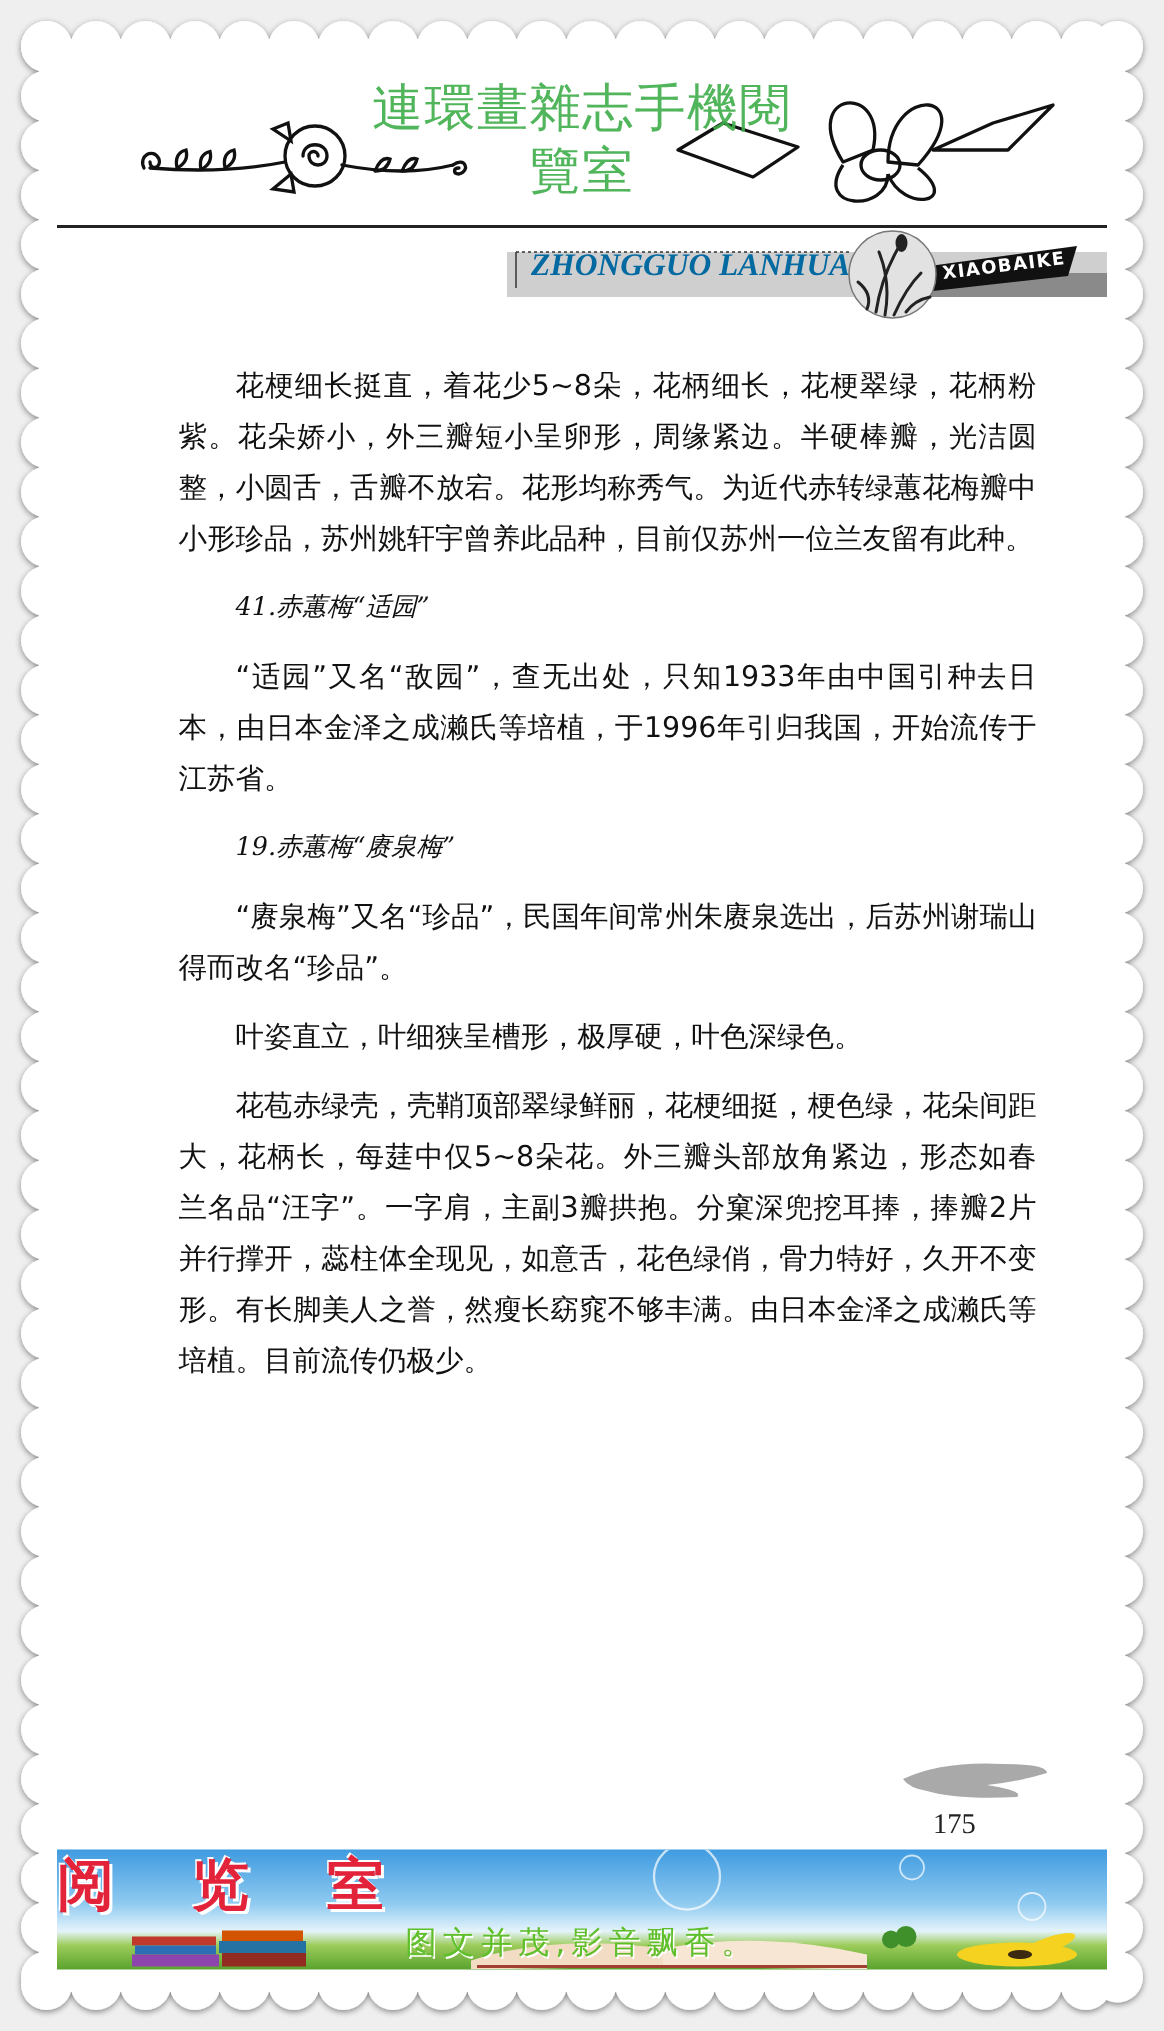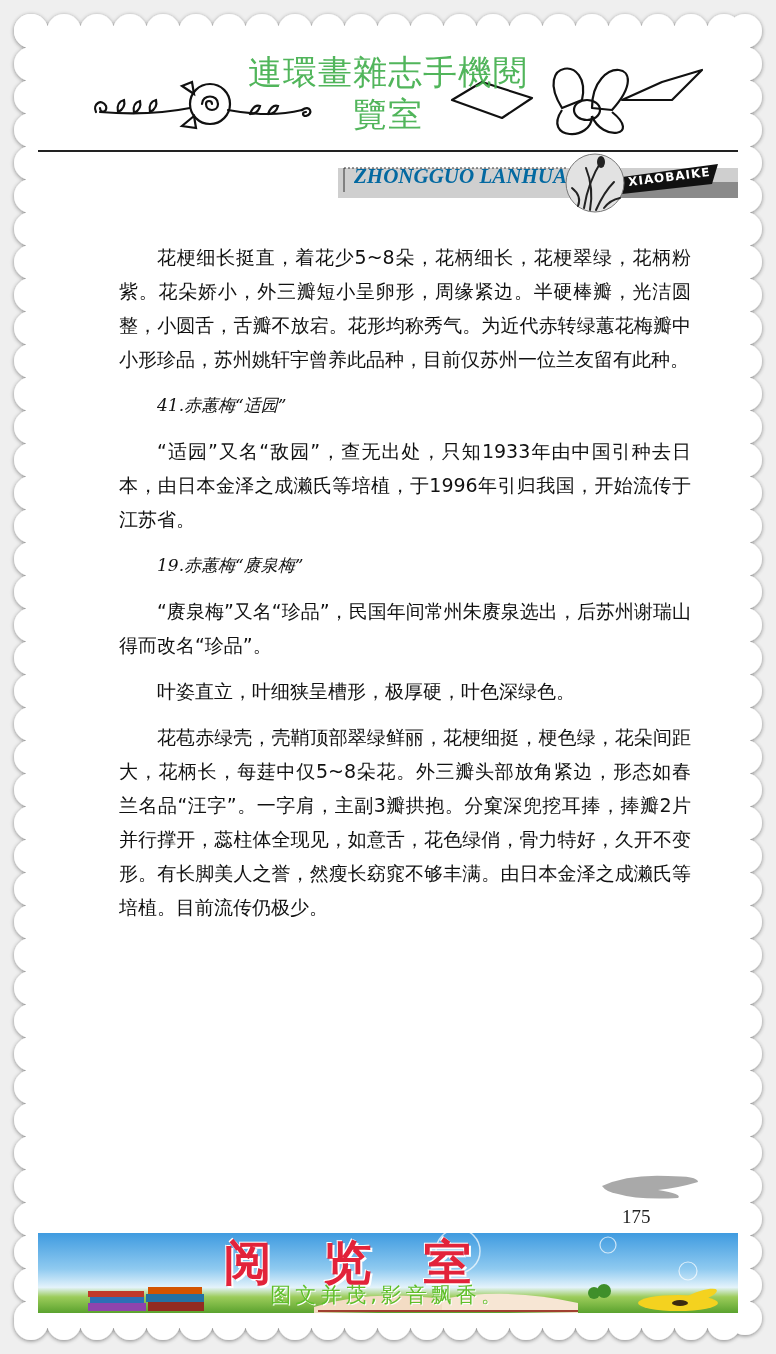--- a/index.html
+++ b/index.html
@@ -14,21 +14,21 @@
   .band { position:absolute; left:300px; top:124px; width:400px; height:36px; }
   .band-text { position:absolute; left:16px; top:2px; font-family:"Liberation Serif", serif; font-style:italic; font-weight:bold; font-size:21px; color:#0369a1; letter-spacing:0px; }
   .band-tag { position:absolute; left:0; top:0; font-family:"DejaVu Sans", sans-serif; font-weight:bold; font-size:12px; color:#fff; letter-spacing:1px; }
   .body-text { position:absolute; left:69px; top:190px; width:596px; font-family:"DejaVu Sans", sans-serif; font-size:19px; line-height:34px; color:#111; }
   .body-text p { margin:12px; text-indent:38px; text-align:justify; text-align-last:left; }
   .body-text p.heading { font-family:"DejaVu Serif", serif; font-size:17px; font-weight:normal;font-style:italic; }
   .page-num { position:absolute; left:560px; top:1128px; width:110px; height:40px; }
   .page-num span { position:absolute; left:24px; top:8px; font-family:"Liberation Serif", serif; font-size:19px; color:#222;margin-top:32px; }
   .banner { position:absolute; left:0; top:1195px; width:700px; height:80px; overflow:hidden;
     background:linear-gradient(#3f9be0 0%, #8fcaf0 45%, #e4f3fb 68%, #9ccc5a 80%, #5aa22e 100%); }
-  .banner-title { position:absolute; left:0; width:671px; top:-2px; text-align:center; font-family:"DejaVu Sans", sans-serif; font-weight:bold; font-size:48px; color:#e2233a; letter-spacing:52px; text-shadow:2px 2px 0 #fff, -1px -1px 0 #fff; }
+  .banner-title { position:absolute; left:0; width:671px; top:-2px; text-align:left; font-family:"DejaVu Sans", sans-serif; font-weight:bold; font-size:38px; color:#e2233a; letter-spacing:52px; text-shadow:2px 2px 0 #fff, -1px -1px 0 #fff; }
   .banner-sub { position:absolute; left:0; width:700px; top:48px; text-align:center; font-family:"DejaVu Sans", sans-serif; font-size:21px; color:#5fbf2a; letter-spacing:4px; text-shadow:1px 1px 0 #fff; }
 </style>
 </head>
 <body>
 
 <svg class="scallop-svg" width="776" height="1354" viewBox="0 0 776 1354">
   <defs>
     <filter id="sh" x="-5%" y="-5%" width="110%" height="110%">
       <feGaussianBlur in="SourceAlpha" stdDeviation="2"></feGaussianBlur>
       <feOffset dx="0" dy="1"></feOffset>

